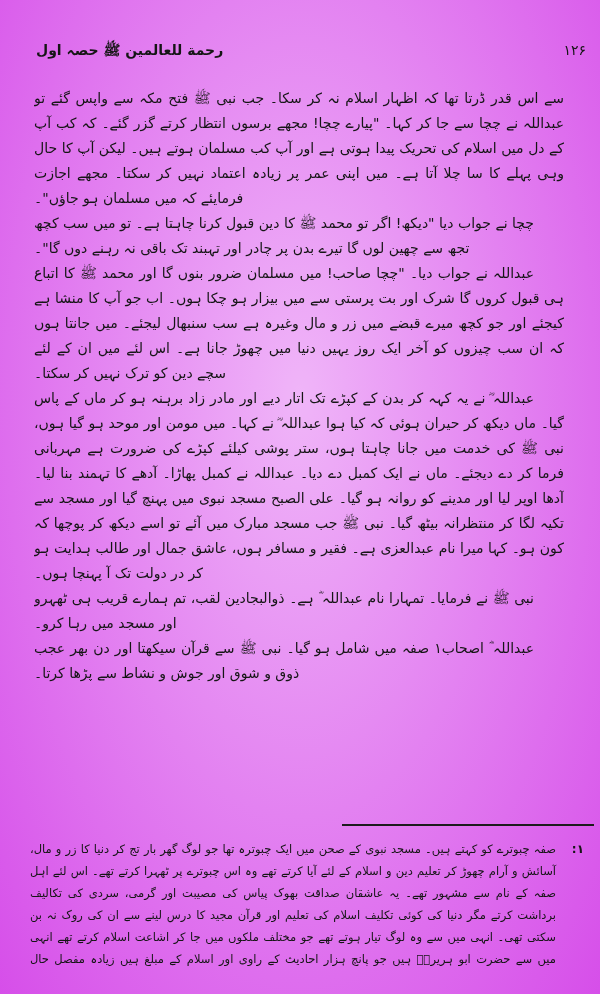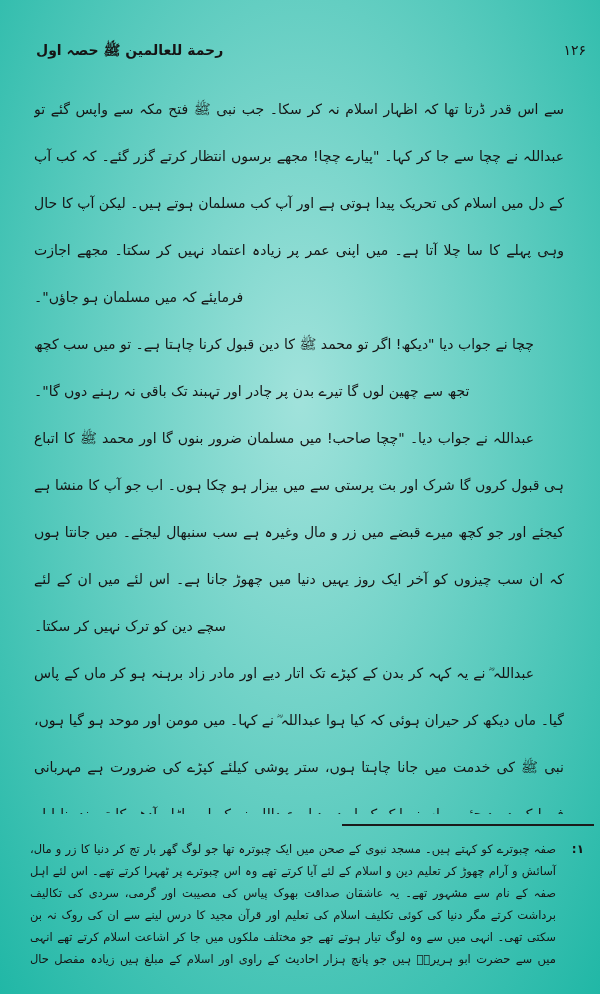--- a/index.html
+++ b/index.html
@@ -1,20 +1,20 @@
 <!DOCTYPE html>
 <html lang="ur"><head>
 <meta charset="utf-8">
 <style>
   html, body { margin: 0; padding: 0; }
   .page {
     position: relative;
     width: 600px;
     height: 994px;
-    background: #14b8a6;
+    background: #d946ef;
     color: #151515;
     font-family: "DejaVu Sans", sans-serif;
     overflow: hidden;
     box-sizing: border-box;
   }
   
   .page::before {
     content: "";
     position: absolute; inset: 0;
     background: radial-gradient(ellipse at 50% 40%, rgba(255,255,255,0.6), rgba(180,175,165,0.08));
@@ -40,21 +40,21 @@
   }
   .body-text {
     position: absolute;
     top: 86px; left: 34px; right: 36px;
     height: 728px;
     overflow: hidden;
     direction: rtl;
     text-align: justify;
     text-align-last: left;
     font-size: 14px;
-    line-height: 47px;
+    line-height: 25px;
   }
   .para { margin: 0; text-indent: 30px; }
   .para.continuation { text-indent: 0; }
   .footnote-divider {
     position: absolute;
     top: 824px; right: 6px;
     width: 252px;
     border-top: 2px solid #1b1b1b;
   }
   .footnote {
@@ -84,20 +84,21 @@
   <div class="page-header">
     <span class="book-title">رحمة للعالمين ﷺ حصہ اول</span>
     <span class="page-number">۱۲۶</span>
   </div>
 
   <div class="body-text">
     <p class="para continuation">سے اس قدر ڈرتا تھا کہ اظہار اسلام نہ کر سکا۔ جب نبی ﷺ فتح مکہ سے واپس گئے تو عبداللہ نے چچا سے جا کر کہا۔ "پیارے چچا! مجھے برسوں انتظار کرتے گزر گئے۔ کہ کب آپ کے دل میں اسلام کی تحریک پیدا ہوتی ہے اور آپ کب مسلمان ہوتے ہیں۔ لیکن آپ کا حال وہی پہلے کا سا چلا آتا ہے۔ میں اپنی عمر پر زیادہ اعتماد نہیں کر سکتا۔ مجھے اجازت فرمایئے کہ میں مسلمان ہو جاؤں"۔</p>
     <p class="para">چچا نے جواب دیا "دیکھ! اگر تو محمد ﷺ کا دین قبول کرنا چاہتا ہے۔ تو میں سب کچھ تجھ سے چھین لوں گا تیرے بدن پر چادر اور تہبند تک باقی نہ رہنے دوں گا"۔</p>
     <p class="para">عبداللہ نے جواب دیا۔ "چچا صاحب! میں مسلمان ضرور بنوں گا اور محمد ﷺ کا اتباع ہی قبول کروں گا شرک اور بت پرستی سے میں بیزار ہو چکا ہوں۔ اب جو آپ کا منشا ہے کیجئے اور جو کچھ میرے قبضے میں زر و مال وغیرہ ہے سب سنبھال لیجئے۔ میں جانتا ہوں کہ ان سب چیزوں کو آخر ایک روز یہیں دنیا میں چھوڑ جانا ہے۔ اس لئے میں ان کے لئے سچے دین کو ترک نہیں کر سکتا۔</p>
     <p class="para">عبداللہ ؓ نے یہ کہہ کر بدن کے کپڑے تک اتار دیے اور مادر زاد برہنہ ہو کر ماں کے پاس گیا۔ ماں دیکھ کر حیران ہوئی کہ کیا ہوا عبداللہ ؓ نے کہا۔ میں مومن اور موحد ہو گیا ہوں، نبی ﷺ کی خدمت میں جانا چاہتا ہوں، ستر پوشی کیلئے کپڑے کی ضرورت ہے مہربانی فرما کر دے دیجئے۔ ماں نے ایک کمبل دے دیا۔ عبداللہ نے کمبل پھاڑا۔ آدھے کا تہمند بنا لیا۔ آدھا اوپر لیا اور مدینے کو روانہ ہو گیا۔ علی الصبح مسجد نبوی میں پہنچ گیا اور مسجد سے تکیہ لگا کر منتظرانہ بیٹھ گیا۔ نبی ﷺ جب مسجد مبارک میں آئے تو اسے دیکھ کر پوچھا کہ کون ہو۔ کہا میرا نام عبدالعزی ہے۔ فقیر و مسافر ہوں، عاشق جمال اور طالب ہدایت ہو کر در دولت تک آ پہنچا ہوں۔</p>
+    <p class="para">نبی ﷺ نے فرمایا۔ تمہارا نام عبداللہ ؓ ہے۔ ذوالبجادین لقب، تم ہمارے قریب ہی ٹھہرو اور مسجد میں رہا کرو۔</p>
     <p class="para">عبداللہ ؓ اصحاب۱ صفہ میں شامل ہو گیا۔ نبی ﷺ سے قرآن سیکھتا اور دن بھر عجب ذوق و شوق اور جوش و نشاط سے پڑھا کرتا۔</p>
 
   </div>
 
   <div class="footnote-divider"></div>
 
   <div class="footnote">
     <span class="fn-marker">۱:</span>
     <p class="fn-text">صفہ چبوترے کو کہتے ہیں۔ مسجد نبوی کے صحن میں ایک چبوترہ تھا جو لوگ گھر بار تج کر دنیا کا زر و مال، آسائش و آرام چھوڑ کر تعلیم دین و اسلام کے لئے آیا کرتے تھے وہ اس چبوترے پر ٹھہرا کرتے تھے۔ اس لئے اہل صفہ کے نام سے مشہور تھے۔ یہ عاشقان صداقت بھوک پیاس کی مصیبت اور گرمی، سردی کی تکالیف برداشت کرتے مگر دنیا کی کوئی تکلیف اسلام کی تعلیم اور قرآن مجید کا درس لینے سے ان کی روک نہ بن سکتی تھی۔ انہی میں سے وہ لوگ تیار ہوتے تھے جو مختلف ملکوں میں جا کر اشاعت اسلام کرتے تھے انہی میں سے حضرت ابو ہریرہؓ ہیں جو پانچ ہزار احادیث کے راوی اور اسلام کے مبلغ ہیں زیادہ مفصل حال ہماری کتاب سبیل الرشاد یعنی سفرنامہ حجاز میں پڑھنا چاہیئے۔</p>
   </div>

